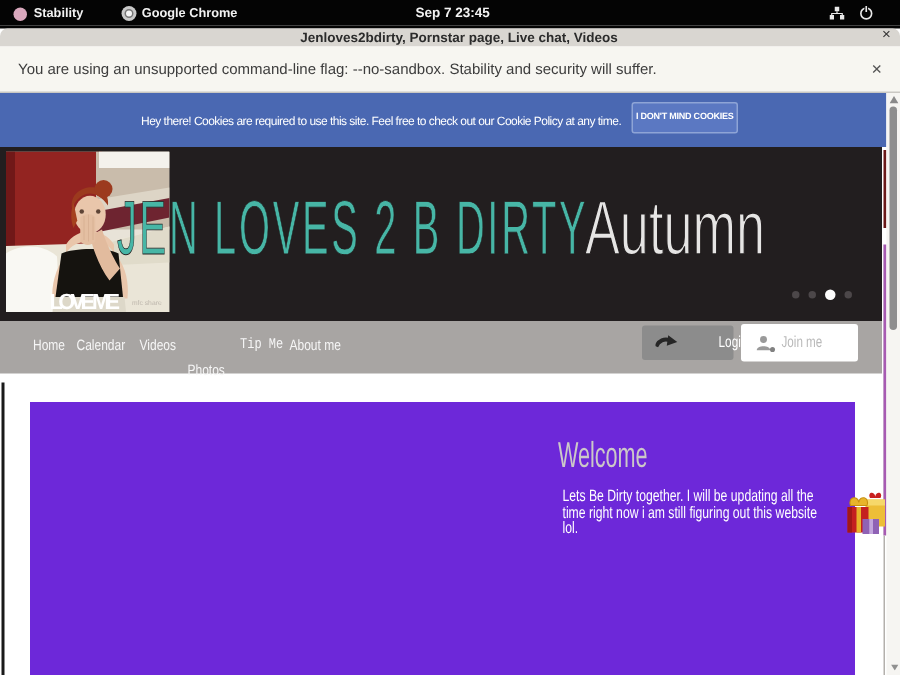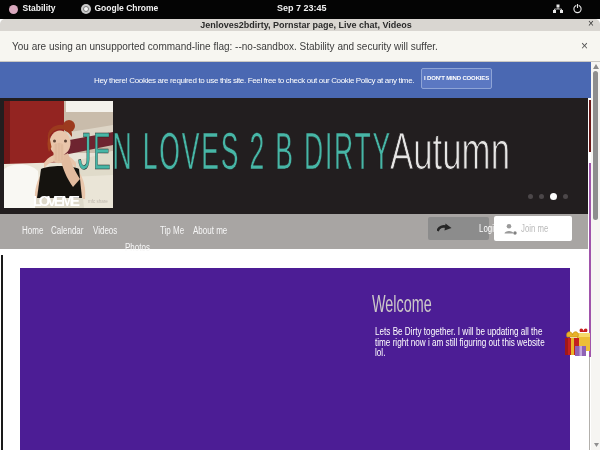--- a/index.html
+++ b/index.html
@@ -94,21 +94,21 @@
     <div class="abs" style="left:539px;top:96px;width:5px;height:5px;border-radius:50%;background:#4c4749;"></div>
     <div class="abs" style="left:549.5px;top:95px;width:7px;height:7px;border-radius:50%;background:#fcfcfc;"></div>
     <div class="abs" style="left:562.5px;top:96px;width:5px;height:5px;border-radius:50%;background:#4c4749;"></div>
   </div>
 
   <div class="abs" style="left:0;top:152px;width:588px;height:35px;background:#a8a5a3;font-size:10px;color:#f6f6f6;">
     <div class="abs" style="left:22px;top:11px;"><span class="sx" style="transform:scaleX(0.8);">Home</span></div>
     <div class="abs" style="left:50.8px;top:11px;"><span class="sx" style="transform:scaleX(0.8);">Calendar</span></div>
     <div class="abs" style="left:92.5px;top:11px;"><span class="sx" style="transform:scaleX(0.8);">Videos</span></div>
     <div class="abs" style="left:125px;top:28px;"><span class="sx" style="transform:scaleX(0.8);">Photos</span></div>
-    <div class="abs" style="left:159.5px;top:11px;"><span class="sx" style="transform:scaleX(0.8);">Tip Me</span></div>
+    <div class="abs" style="left:159.5px;top:11px;font-family:Liberation Mono, monospace;"><span class="sx" style="transform:scaleX(0.8);">Tip Me</span></div>
     <div class="abs" style="left:192.5px;top:11px;"><span class="sx" style="transform:scaleX(0.8);">About me</span></div>
 
     <div class="abs" style="left:427.5px;top:2.6px;width:61px;height:23.4px;background:#8c8c8c;border-radius:2px;">
       <svg class="abs" style="left:9px;top:6.5px;" width="15" height="11" viewBox="0 0 15 11">
         <path d="M0.5 8 C2 4 6 2.5 9.5 3.8" fill="none" stroke="#262626" stroke-width="2.6"></path>
         <path d="M8.5 0.5 L14.5 5 L7.5 7.5 Z" fill="#262626"></path>
       </svg>
       <div class="abs" style="left:25.9px;top:6px;line-height:1;font-size:10.5px;color:#fff;margin-left:26px;"><span class="sx" style="transform:scaleX(0.75);">Login</span></div>
     </div>
 
@@ -116,21 +116,21 @@
       <svg class="abs" style="left:10px;top:8px;" width="13" height="11" viewBox="0 0 13 11">
         <circle cx="5" cy="2.3" r="2.3" fill="#9a9a9a"></circle>
         <path d="M0.5 9.5 C0.5 6 9.5 6 9.5 9.5 Z" fill="#9a9a9a"></path>
         <circle cx="11" cy="9" r="1.7" fill="#818181"></circle>
       </svg>
       <div class="abs" style="left:26.9px;top:7px;line-height:1;font-size:10.5px;color:#b9b9b9;"><span class="sx" style="transform:scaleX(0.74);">Join me</span></div>
     </div>
   </div>
 
   <div class="abs" style="left:1.2px;top:193px;width:2.2px;height:195px;background:#1a1a1a;"></div>
-  <div class="abs" style="left:20px;top:206px;width:550px;height:182px;background:#4c1d95;">
+  <div class="abs" style="left:20px;top:206px;width:550px;height:182px;background:#6d28d9;">
     <div class="abs" style="left:351.6px;top:24.2px;line-height:1;font-size:24px;">
       <span class="sx" style="transform:scaleX(0.60);color:#ccc8c8;">Welcome</span>
     </div>
     <div class="abs" style="left:354.7px;top:58.3px;width:234px;font-size:11px;line-height:10.3px;color:#fff;transform:scaleX(0.74);transform-origin:0 0;">Lets Be Dirty together. I will be updating all the time right now i am still figuring out this website lol.</div>
   </div>
 
   <div class="abs" style="left:588.5px;top:38px;width:2.2px;height:52px;background:#6b1818;"></div>
   <div class="abs" style="left:588.5px;top:90px;width:2.2px;height:11px;background:#fff;"></div>
   <div class="abs" style="left:588.5px;top:101px;width:2.2px;height:194px;background:linear-gradient(to right,#8a3f96,#b668c0,#8a3f96);"></div>
   <div class="abs" style="left:588.7px;top:295px;width:1.8px;height:93px;background:#b3b0ac;"></div>

